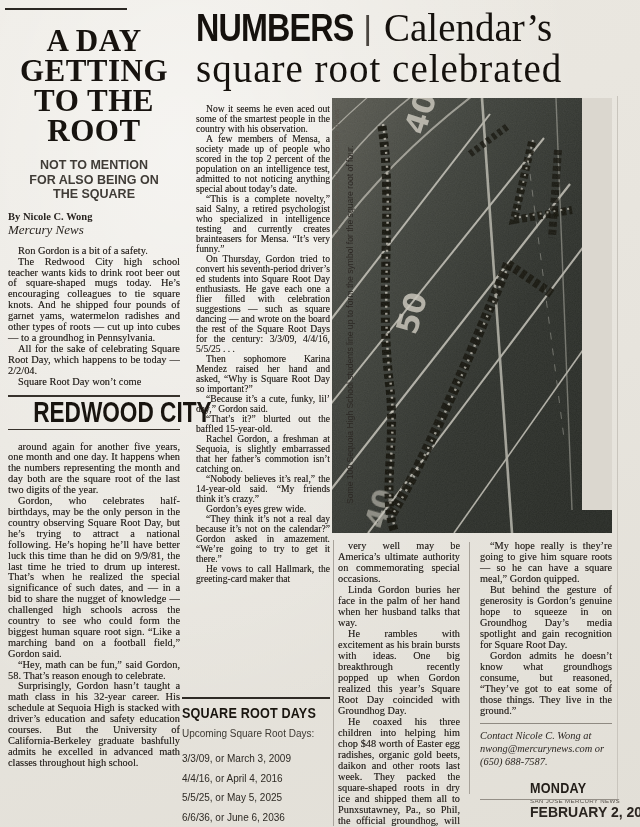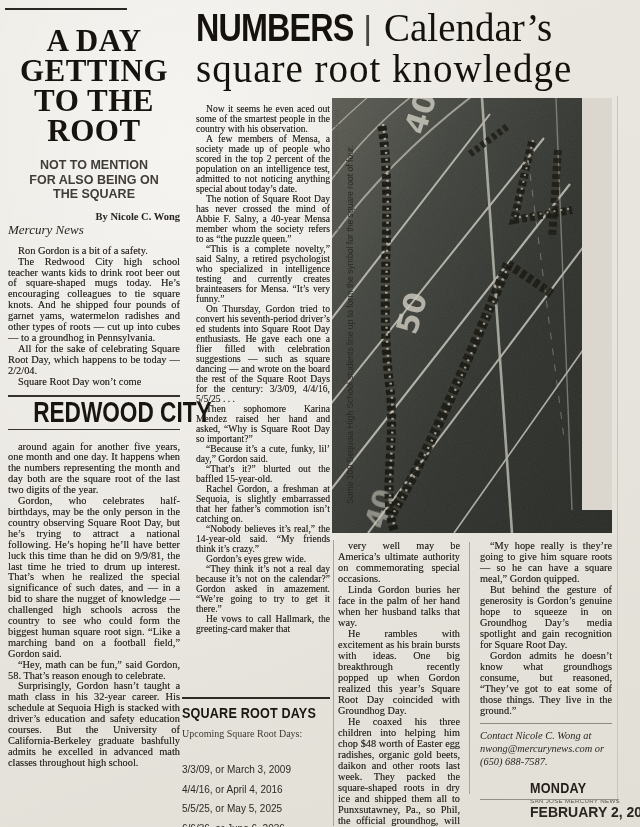--- a/index.html
+++ b/index.html
@@ -10,41 +10,41 @@
                       linear-gradient(160deg, #ebe8e1 0%, #e7e4dd 55%, #e2dfd7 100%);
     font-family:"Liberation Serif", serif; color:#2a2521;
   }
   .body p { margin:0; text-indent:10px; text-align:justify; hyphens:auto; text-shadow:0 0 .4px rgba(46,40,34,.55); }
 
   
   .top-rule { position:absolute; left:5px; top:8px; width:122px; height:2px; background:#2b2723; }
   .left-col { position:absolute; left:8px; top:14px; width:172px; }
   .left-headline { margin:12px 0 12px; font-size:31px; line-height:.97; font-weight:bold; text-align:center; color:#17130f; letter-spacing:.5px; }
   .left-subhead { margin:0 auto 9px; width:132px; font-family:"Liberation Sans", sans-serif; font-weight:bold; font-size:12.5px; line-height:1.16; text-align:center; color:#403c37; }
-  .byline { text-align:right; font-weight:bold; font-size:10.5px; }
+  .byline { text-align:left; font-weight:bold; font-size:10.5px; }
   .byline-org { text-align:left; font-style:italic; font-size:13px; margin-bottom:8px; }
   .left-body { font-size:10.4px; line-height:10.9px; }
   .banner { border-top:2px solid #37322c; border-bottom:1.5px solid #37322c; margin:7px 0 12px; padding:1px 0 2px; text-align:center; }
   .banner-text { display:inline-block; transform:scaleX(.78); transform-origin:center; font-family:"Liberation Sans", sans-serif; font-weight:bold; font-size:29px; line-height:1; color:#18140f; white-space:nowrap; }
 
   
   .main-headline { position:absolute; left:196px; top:8px; width:424px; color:#15110d; }
   .mh-l1 { white-space:nowrap; }
   .kicker { display:inline-block; font-family:"Liberation Sans", sans-serif; font-weight:bold; font-size:38px; line-height:1.05; letter-spacing:-1px; transform:scaleX(.85); transform-origin:left bottom; margin-right:-22px; }
   .mh-sep { display:inline-block; font-family:"Liberation Sans", sans-serif; font-size:34px; font-weight:normal; color:#4a453f; vertical-align:2px; margin:0 8px 0 0; }
   .mh-t1 { font-size:39px; line-height:1.05; }
   .mh-l2 { font-size:39px; line-height:1.02; letter-spacing:1px; margin-top:0px; }
 
   
   .center-col { position:absolute; left:196px; top:104px; width:134px; height:591px; overflow:hidden; font-size:9.6px; line-height:10px; }
 
   
   .srd-box { position:absolute; left:182px; top:697px; width:148px; border-top:2.5px solid #2e2a25; padding-top:6px; font-family:"Liberation Sans", sans-serif; }
   .srd-title { font-weight:bold; font-size:14px; letter-spacing:.2px; color:#19150f; transform:scaleX(.9); transform-origin:left; margin-bottom:7px; white-space:nowrap; }
-  .srd-intro { font-size:10px; color:#3d3932; margin-bottom:25px;font-family:Liberation Serif, serif; }
+  .srd-intro { font-size:10px; color:#3d3932; margin-bottom:14px; }
   .srd-box p { margin:0 0 8.5px; text-indent:0; text-align:left; font-size:10px; color:#2e2a24; }
 
   
   .photo { position:absolute; left:332px; top:98px; width:280px; height:435px; margin:0; background:#2e302c; box-shadow:inset 0 0 26px rgba(0,0,0,.5); }
   .photo svg { position:absolute; left:0; top:0; }
   .photo-strip { position:absolute; right:0; top:0; width:30px; height:412px; background:#dbd7cf; }
   .photo-credit { position:absolute; left:2px; top:148px; width:140px; transform:rotate(-90deg); transform-origin:0 0; font-family:"Liberation Sans", sans-serif; font-size:6px; letter-spacing:.4px; color:#5a544d; white-space:nowrap; }
   .photo-caption { position:absolute; left:13px; top:406px; width:398px; transform:rotate(-90deg); transform-origin:0 0; font-family:"Liberation Sans", sans-serif; font-size:8.6px; color:#2d2925; white-space:nowrap; }
 
   
@@ -89,27 +89,26 @@
         <p>Surprisingly, Gordon hasn’t taught a math class in his 32-year career. His schedule at Sequoia High is stacked with driver’s education and safety education courses. But the University of California-Berkeley graduate bashfully admits he excelled in advanced math classes throughout high school.</p>
       </div>
   </aside>
 
   <div class="main-headline">
     <div class="mh-l1">
       <span class="kicker">NUMBERS</span>
       <span class="mh-sep">|</span>
       <span class="mh-t1">Calendar’s</span>
     </div>
-    <div class="mh-l2">square root knowledge</div>
+    <div class="mh-l2">square root celebrated</div>
   </div>
 
   <div class="center-col body">
       <p>Now it seems he even aced out some of the smartest people in the country with his observation.</p>
       <p>A few members of Mensa, a society made up of people who scored in the top 2 percent of the population on an intelligence test, admitted to not noticing anything special about today’s date.</p>
-      <p>The notion of Square Root Day has never crossed the mind of Abbie F. Salny, a 40-year Mensa member whom the society refers to as “the puzzle queen.”</p>
       <p>“This is a complete novelty,” said Salny, a retired psychologist who specialized in intelligence testing and currently creates brainteasers for Mensa. “It’s very funny.”</p>
       <p>On Thursday, Gordon tried to convert his seventh-period driver’s ed students into Square Root Day enthusiasts. He gave each one a flier filled with celebration suggestions — such as square dancing — and wrote on the board the rest of the Square Root Days for the century: 3/3/09, 4/4/16, 5/5/25 . . .</p>
       <p>Then sophomore Karina Mendez raised her hand and asked, “Why is Square Root Day so important?”</p>
       <p>“Because it’s a cute, funky, lil’ day,” Gordon said.</p>
       <p>“That’s it?” blurted out the baffled 15-year-old.</p>
       <p>Rachel Gordon, a freshman at Sequoia, is slightly embarrassed that her father’s commotion isn’t catching on.</p>
       <p>“Nobody believes it’s real,” the 14-year-old said. “My friends think it’s crazy.”</p>
       <p>Gordon’s eyes grew wide.</p>
       <p>“They think it’s not a real day because it’s not on the calendar?” Gordon asked in amazement. “We’re going to try to get it there.”</p>
       <p>He vows to call Hallmark, the greeting-card maker that</p>

